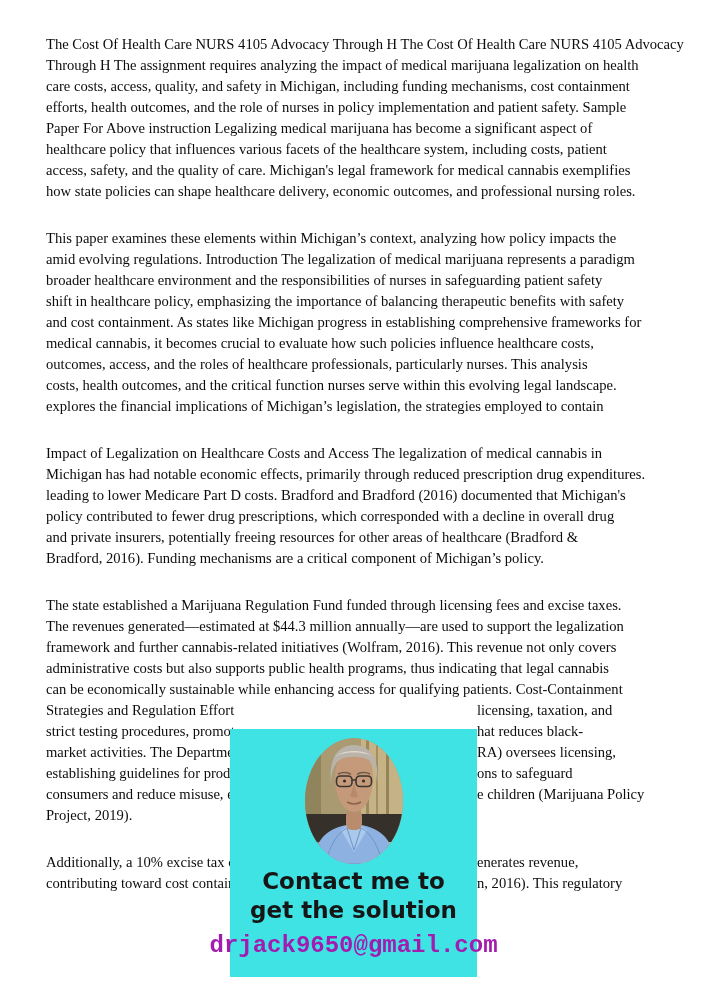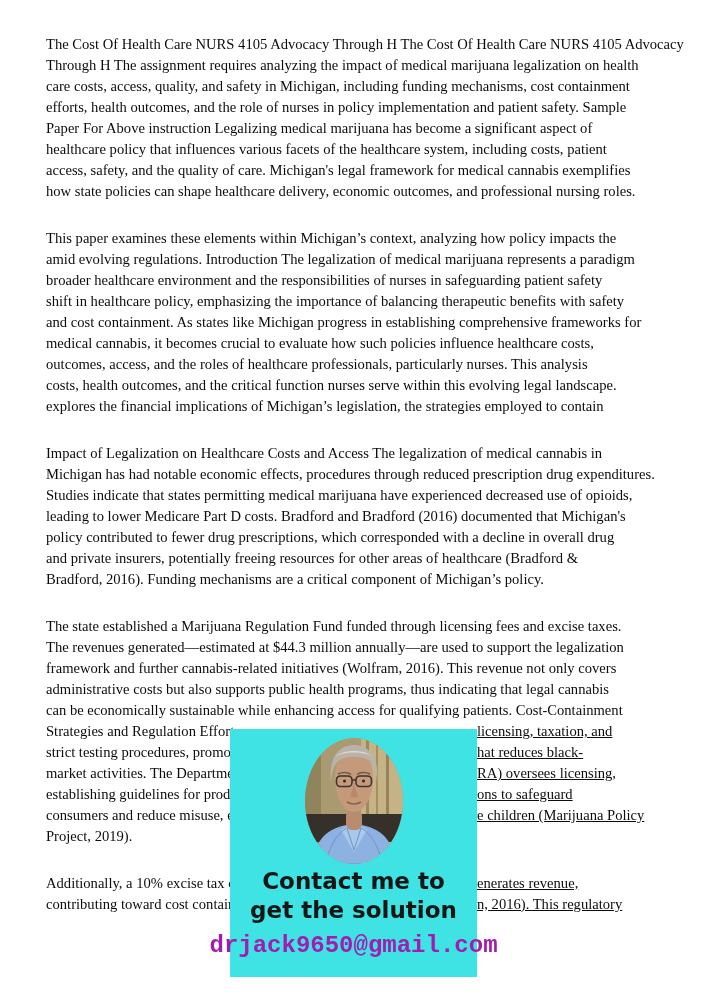--- a/index.html
+++ b/index.html
@@ -24,21 +24,20 @@
     height: 21px;
     line-height: 21px;
     font-size: 14.6px;
     white-space: nowrap;
   }
   .frag-right {
     position: absolute;
     left: 431px;
     top: 0;
     white-space: nowrap;
-    text-decoration: underline;
   }
   
   .promo {
     position: absolute;
     left: 230px;
     top: 729px;
     width: 247px;
     height: 248px;
     background: #3fe3e4;
     z-index: 5;
@@ -95,22 +94,21 @@
       <div class="line">shift in healthcare policy, emphasizing the importance of balancing therapeutic benefits with safety</div>
       <div class="line">and cost containment. As states like Michigan progress in establishing comprehensive frameworks for</div>
       <div class="line">medical cannabis, it becomes crucial to evaluate how such policies influence healthcare costs,</div>
       <div class="line">outcomes, access, and the roles of healthcare professionals, particularly nurses. This analysis</div>
       <div class="line">costs, health outcomes, and the critical function nurses serve within this evolving legal landscape.</div>
       <div class="line">explores the financial implications of Michigan’s legislation, the strategies employed to contain</div>
     </div>
 
     <div class="para">
       <div class="line">Impact of Legalization on Healthcare Costs and Access The legalization of medical cannabis in</div>
-      <div class="line">Michigan has had notable economic effects, procedures through reduced prescription drug expenditures.</div>
-      <div class="line">Studies indicate that states permitting medical marijuana have experienced decreased use of opioids,</div>
+      <div class="line">Michigan has had notable economic effects, primarily through reduced prescription drug expenditures.</div>
       <div class="line">leading to lower Medicare Part D costs. Bradford and Bradford (2016) documented that Michigan's</div>
       <div class="line">policy contributed to fewer drug prescriptions, which corresponded with a decline in overall drug</div>
       <div class="line">and private insurers, potentially freeing resources for other areas of healthcare (Bradford &amp;</div>
       <div class="line">Bradford, 2016). Funding mechanisms are a critical component of Michigan’s policy.</div>
     </div>
 
     <div class="para">
       <div class="line">The state established a Marijuana Regulation Fund funded through licensing fees and excise taxes.</div>
       <div class="line">The revenues generated—estimated at $44.3 million annually—are used to support the legalization</div>
       <div class="line">framework and further cannabis-related initiatives (Wolfram, 2016). This revenue not only covers</div>

